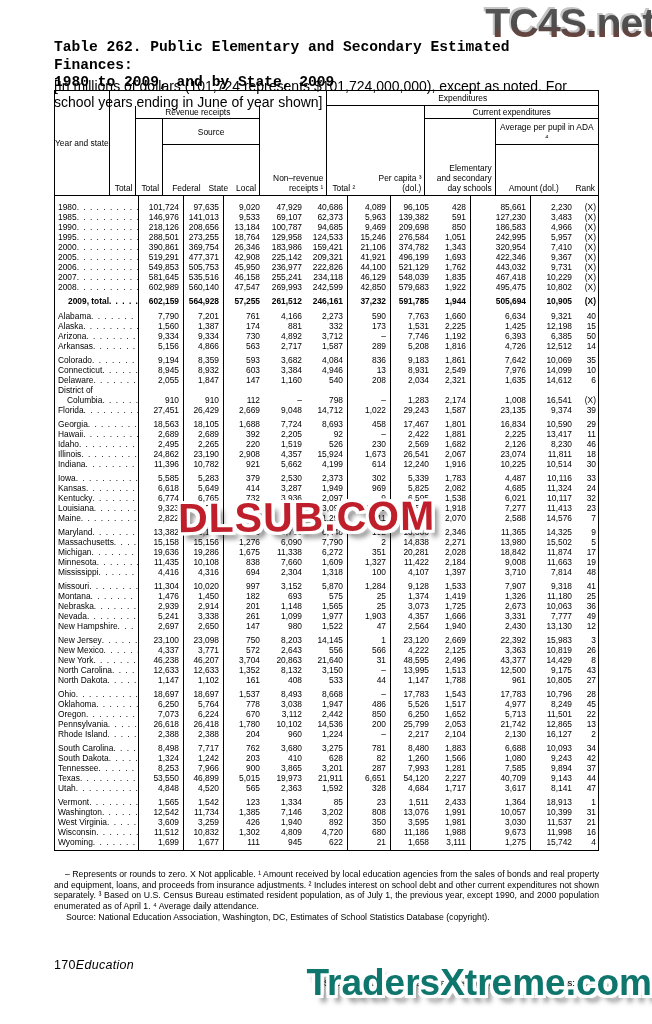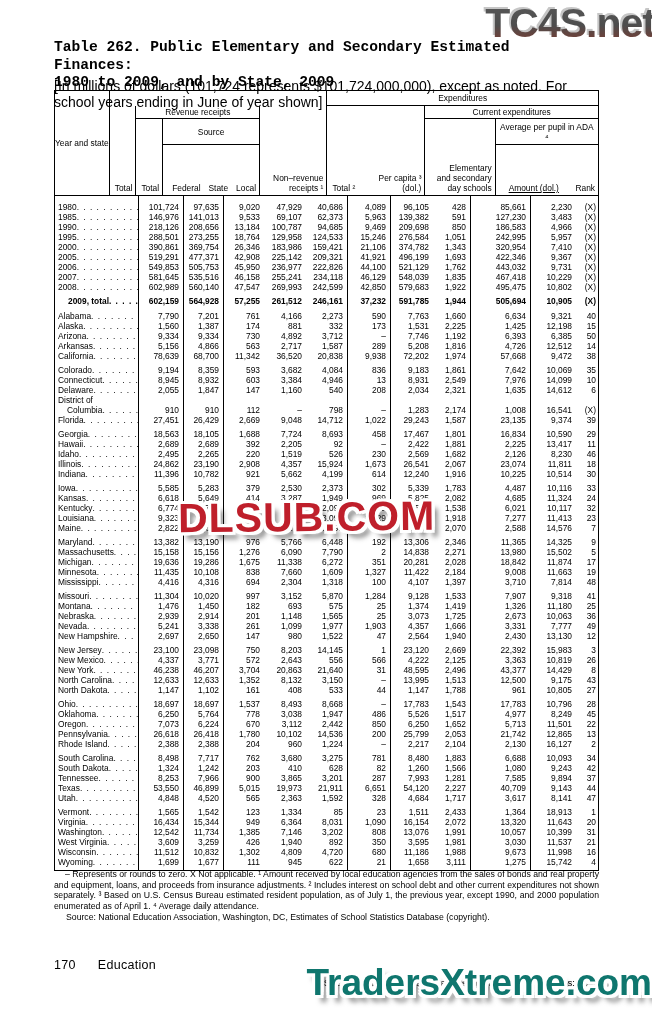--- a/index.html
+++ b/index.html
@@ -29,21 +29,21 @@
   .h-avg{grid-column:11/13;grid-row:3;padding:1px 2px;}
   .h-tot1{grid-column:2;grid-row:2/5;}
   .h-tot2{grid-column:3;grid-row:3/5;}
   .h-fed{grid-column:4;grid-row:4;padding-left:9px;}
   .h-sta{grid-column:5;grid-row:4;}
   .h-loc{grid-column:6;grid-row:4;}
   .h-nonrev{grid-column:7;grid-row:2/5;}
   .h-etot{grid-column:8;grid-row:2/5;}
   .h-pcap{grid-column:9;grid-row:2/5;}
   .h-elem{grid-column:10;grid-row:3/5;padding-left:8px;}
-  .h-amt{grid-column:11;grid-row:4;text-decoration:underline;}
+  .h-amt{grid-column:11;grid-row:4;}
   .h-rank{grid-column:12;grid-row:4;}
 
   .tbody{position:relative;border-left:1px solid #000;border-right:1px solid #000;
          border-bottom:1.5px solid #000;padding:2px 8px 3px 0;}
   .vline{position:absolute;top:0;bottom:0;width:1px;background:#000;}
   .trow{height:10px;line-height:10px;}
   .trow .num{text-align:right;padding-right:4px;overflow:hidden;white-space:nowrap;}
   .lab{display:flex;overflow:hidden;padding-left:3px;white-space:nowrap;}
   .dots{flex:1;overflow:hidden;}
   .dots::before{content:" . . . . . . . . . . . . . . . . . . . . . . . .";letter-spacing:1px;}
@@ -52,21 +52,21 @@
   .total-group{margin:4px 0;}
   .total-group .trow{height:11px;line-height:11px;font-weight:bold;}
   .total-group .lab{padding-left:13px;}
   .indent .lab .lbl{padding-left:9px;}
 
   
   .footnotes{position:absolute;left:54px;top:869px;width:545px;font-size:8.7px;line-height:10.6px;
              text-align:justify;text-indent:11px;}
   .sourceline{position:absolute;left:54px;top:912px;width:545px;font-size:8.7px;padding-left:12px;}
   .pagenum{position:absolute;left:54px;top:958px;font-size:12.5px;letter-spacing:.3px;}
-  .pagenum .sec{margin-left:22px;}
+  .pagenum .sec{margin-left:0;font-style:italic;}
   .censusline{position:absolute;right:53px;top:977px;font-size:9.6px;}
 
   
   .wm-top{position:absolute;right:-3px;top:0px;font-size:41px;font-weight:bold;letter-spacing:-1px;
           line-height:46px;white-space:nowrap;}
   .wm-top .sh{position:absolute;right:2px;top:-2px;color:#c6c6c6;}
   .wm-top .fx{position:relative;background:linear-gradient(180deg,#5a5a5a 0%,#4d4d4d 55%,#6d413a 82%,#7d4b41 100%);
           -webkit-background-clip:text;background-clip:text;color:transparent;}
   .wm-red{font-weight:bold;white-space:nowrap;
           text-shadow:-3px -3px 0 #fff,3px -3px 0 #fff,-3px 3px 0 #fff,3px 3px 0 #fff,
@@ -356,37 +356,20 @@
             <div class="num">563</div>
             <div class="num">2,717</div>
             <div class="num">1,587</div>
             <div class="num">289</div>
             <div class="num">5,208</div>
             <div class="num">1,816</div>
             <div class="num">4,726</div>
             <div class="num">12,512</div>
             <div class="num">14</div>
           </div>
-          <div class="trow grid-cols">
-            <div class="lab">
-              <span class="lbl">California</span>
-              <span class="dots"></span>
-            </div>
-            <div class="num">78,639</div>
-            <div class="num">68,700</div>
-            <div class="num">11,342</div>
-            <div class="num">36,520</div>
-            <div class="num">20,838</div>
-            <div class="num">9,938</div>
-            <div class="num">72,202</div>
-            <div class="num">1,974</div>
-            <div class="num">57,668</div>
-            <div class="num">9,472</div>
-            <div class="num">38</div>
-          </div>
         </div>
         <div class="tgroup">
           <div class="trow grid-cols">
             <div class="lab">
               <span class="lbl">Colorado</span>
               <span class="dots"></span>
             </div>
             <div class="num">9,194</div>
             <div class="num">8,359</div>
             <div class="num">593</div>
@@ -1106,37 +1089,20 @@
             <div class="num">85</div>
             <div class="num">23</div>
             <div class="num">1,511</div>
             <div class="num">2,433</div>
             <div class="num">1,364</div>
             <div class="num">18,913</div>
             <div class="num">1</div>
           </div>
           <div class="trow grid-cols">
             <div class="lab">
-              <span class="lbl">Virginia</span>
-              <span class="dots"></span>
-            </div>
-            <div class="num">16,434</div>
-            <div class="num">15,344</div>
-            <div class="num">949</div>
-            <div class="num">6,364</div>
-            <div class="num">8,031</div>
-            <div class="num">1,090</div>
-            <div class="num">16,154</div>
-            <div class="num">2,072</div>
-            <div class="num">13,320</div>
-            <div class="num">11,643</div>
-            <div class="num">20</div>
-          </div>
-          <div class="trow grid-cols">
-            <div class="lab">
               <span class="lbl">Washington</span>
               <span class="dots"></span>
             </div>
             <div class="num">12,542</div>
             <div class="num">11,734</div>
             <div class="num">1,385</div>
             <div class="num">7,146</div>
             <div class="num">3,202</div>
             <div class="num">808</div>
             <div class="num">13,076</div>

